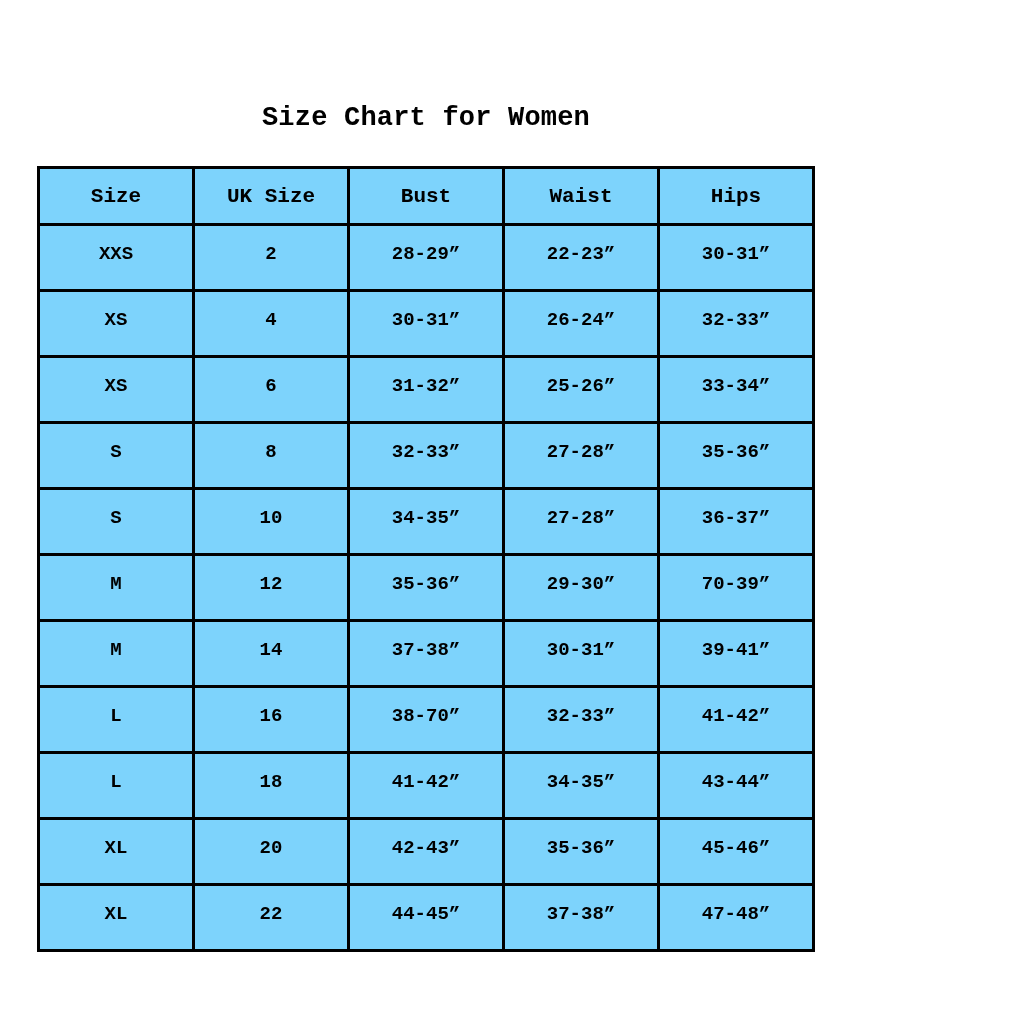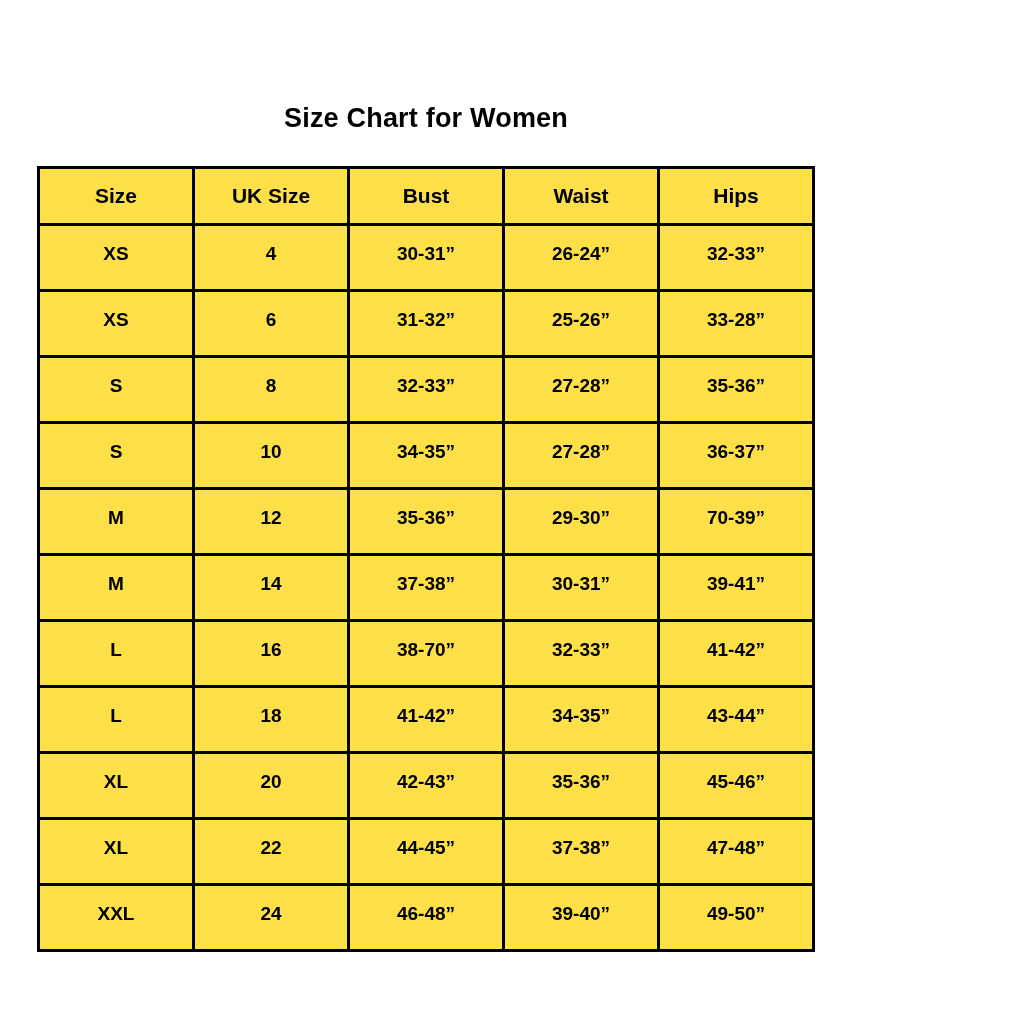--- a/index.html
+++ b/index.html
@@ -9,35 +9,36 @@
     width: 1024px;
     height: 1024px;
     font-family: "Liberation Sans", sans-serif;
     color: #000000;
   }
   .page {
     width: 852px;
     height: 1024px;
     background: #ffffff;
     box-sizing: border-box;
+    font-family: Liberation Mono, monospace;
   }
   .chart-title {
     padding-top: 102px;
     text-align: center;
     font-size: 27px;
     font-weight: bold;
     letter-spacing: 0.2px;
     line-height: 32px;
   }
   table.size-chart {
     border-collapse: collapse;
     table-layout: fixed;
     width: 778px;
     margin: 32px auto 0 auto;
-    background: #fde047;
+    background: #7dd3fc;
   }
   table.size-chart th,
   table.size-chart td {
     border: 3px solid #000000;
     text-align: center;
     vertical-align: middle;
     font-weight: bold;
     overflow: hidden;
     white-space: nowrap;
   }
@@ -62,32 +63,39 @@
       <tr>
           <th>Size</th>
           <th>UK Size</th>
           <th>Bust</th>
           <th>Waist</th>
           <th>Hips</th>
         </tr>
     </thead>
     <tbody>
         <tr>
+          <td>XXS</td>
+          <td>2</td>
+          <td>28-29”</td>
+          <td>22-23”</td>
+          <td>30-31”</td>
+        </tr>
+        <tr>
           <td>XS</td>
           <td>4</td>
           <td>30-31”</td>
           <td>26-24”</td>
           <td>32-33”</td>
         </tr>
         <tr>
           <td>XS</td>
           <td>6</td>
           <td>31-32”</td>
           <td>25-26”</td>
-          <td>33-28”</td>
+          <td>33-34”</td>
         </tr>
         <tr>
           <td>S</td>
           <td>8</td>
           <td>32-33”</td>
           <td>27-28”</td>
           <td>35-36”</td>
         </tr>
         <tr>
           <td>S</td>
@@ -131,22 +139,15 @@
           <td>35-36”</td>
           <td>45-46”</td>
         </tr>
         <tr>
           <td>XL</td>
           <td>22</td>
           <td>44-45”</td>
           <td>37-38”</td>
           <td>47-48”</td>
         </tr>
-        <tr>
-          <td>XXL</td>
-          <td>24</td>
-          <td>46-48”</td>
-          <td>39-40”</td>
-          <td>49-50”</td>
-        </tr>
       </tbody>
   </table>
 </div>
 
 </body></html>

